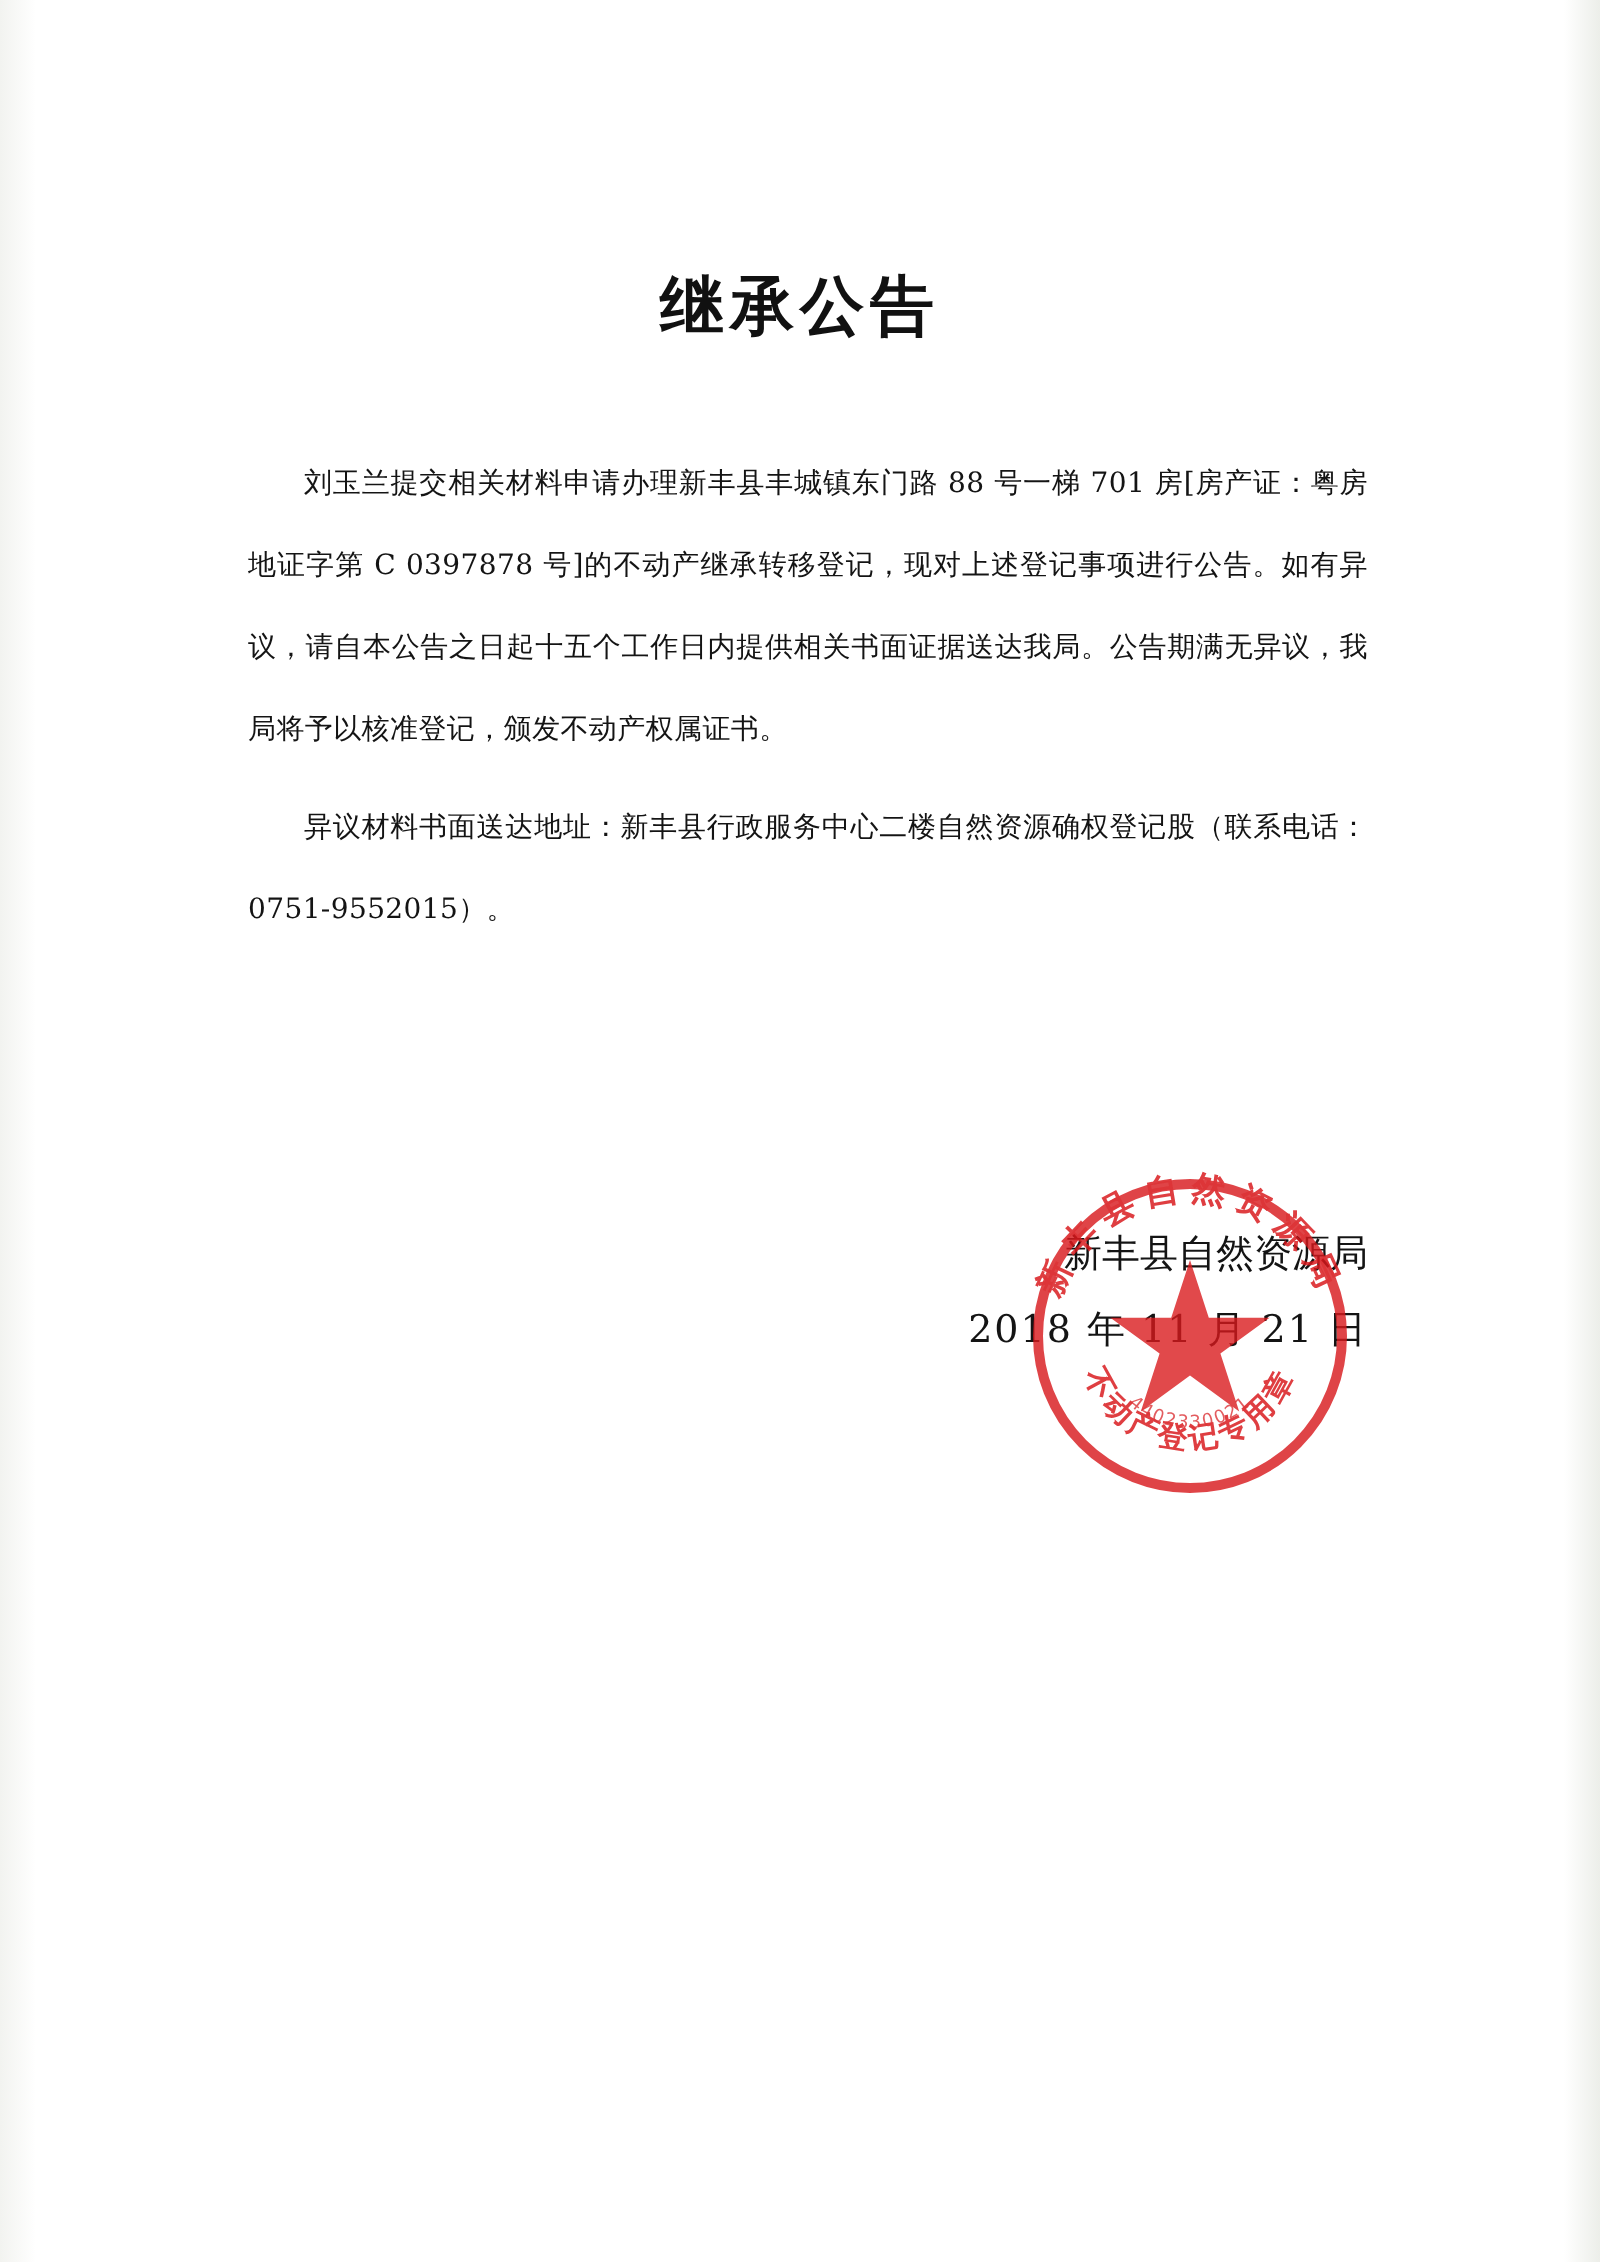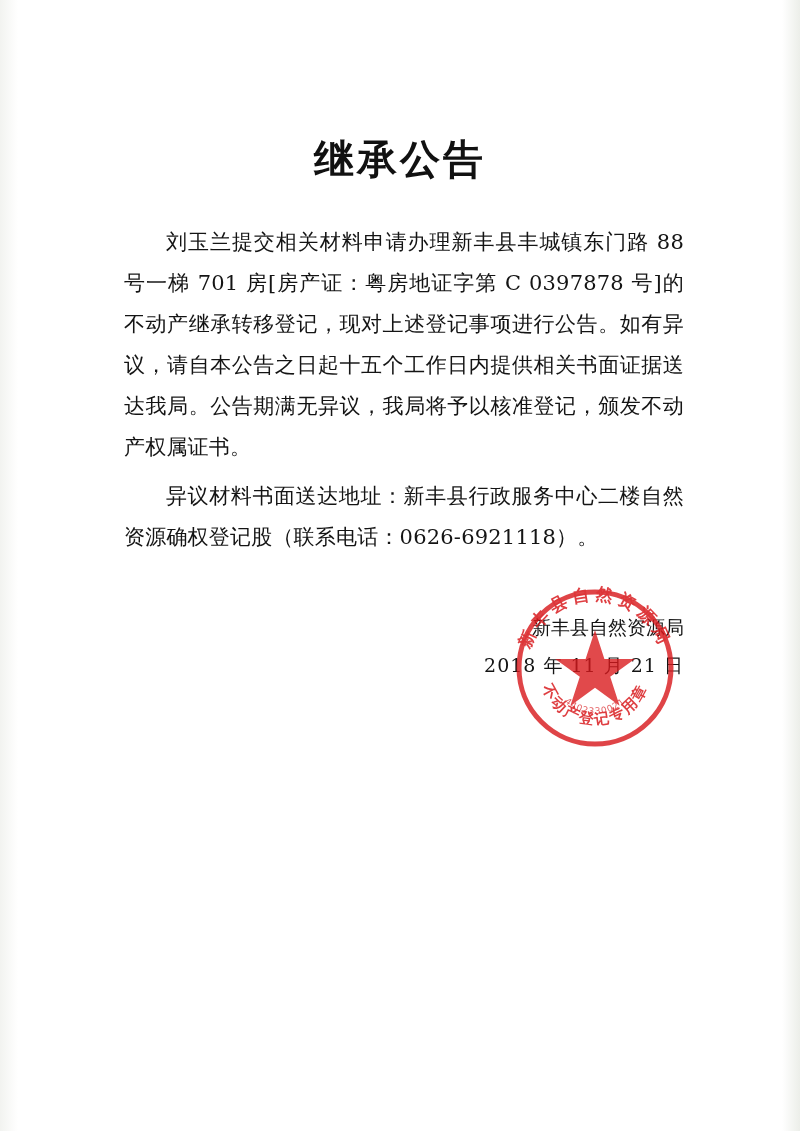--- a/index.html
+++ b/index.html
@@ -32,36 +32,36 @@
     width: 800px;
     height: 1131px;
   }
 
   .title {
     position: absolute;
     left: 0;
     top: 132px;
     width: 800px;
     text-align: center;
-    font-size: 40px;
+    font-size: 32px;
     font-weight: bold;
     letter-spacing: 3px;
     font-family: "DejaVu Serif", "Liberation Serif", serif;
     color: #111;
   }
 
   .body-block {
     position: absolute;
     left: 124px;
     top: 222px;
     width: 560px;
   }
 
   .para {
-    font-size: 21px;
+    font-size: 14px;
     line-height: 41px;
     text-align: justify;
     text-justify: inter-ideograph;
     text-indent: 2em;
     color: #141414;
     letter-spacing: 0.2px;
     margin: 0 0 8px 0;
   }
 
   .sign-block {
@@ -100,21 +100,21 @@
 <body>
 
 <div class="page"></div>
 
 <div class="doc">
 
   <div class="title">继承公告</div>
 
   <div class="body-block">
     <p class="para">刘玉兰提交相关材料申请办理新丰县丰城镇东门路 88 号一梯 701 房[房产证：粤房地证字第 C 0397878 号]的不动产继承转移登记，现对上述登记事项进行公告。如有异议，请自本公告之日起十五个工作日内提供相关书面证据送达我局。公告期满无异议，我局将予以核准登记，颁发不动产权属证书。</p>
-    <p class="para">异议材料书面送达地址：新丰县行政服务中心二楼自然资源确权登记股（联系电话：0626-6921118）。</p>
+    <p class="para">异议材料书面送达地址：新丰县行政服务中心二楼自然资源确权登记股（联系电话：0751-9552015）。</p>
   </div>
 
   <div class="sign-block">
     <span class="sign-line">新丰县自然资源局</span>
     <span class="sign-line sign-date">2018 年 11 月 21 日</span>
   </div>
 
   <div class="seal">
     <svg width="180" height="180" viewBox="0 0 180 180" xmlns="http://www.w3.org/2000/svg">
       <defs>

